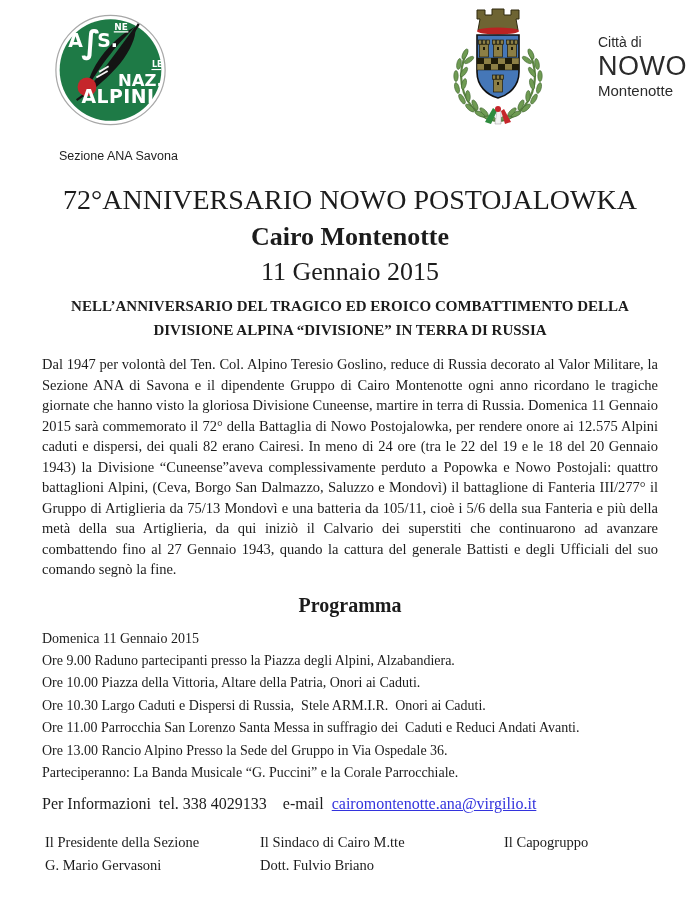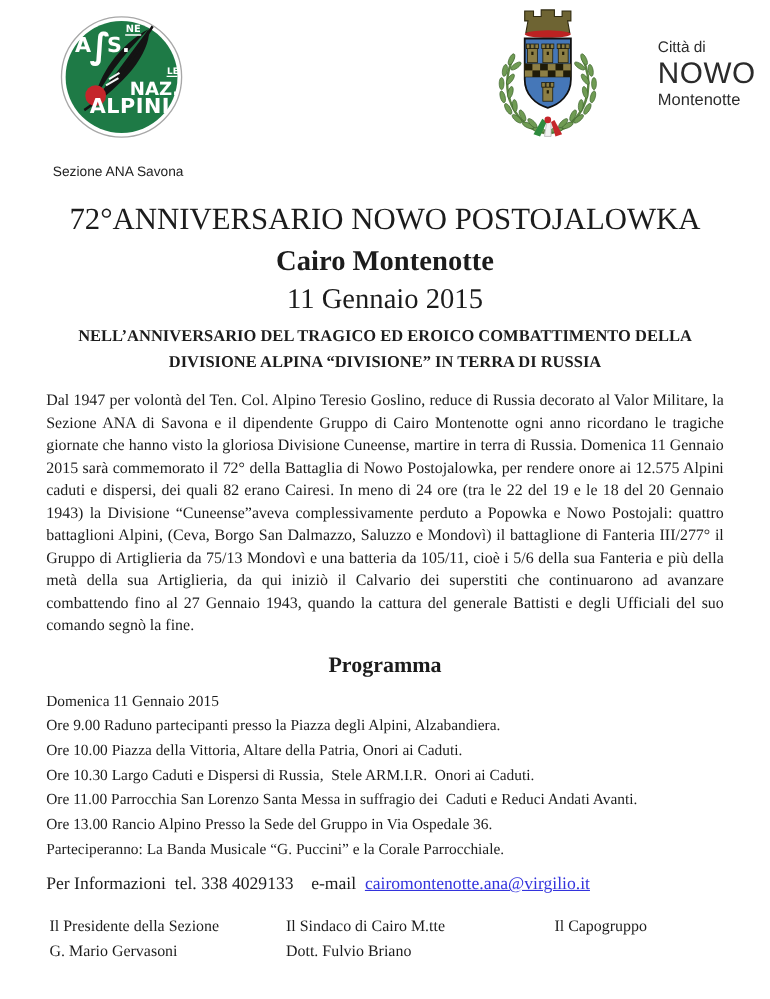--- a/index.html
+++ b/index.html
@@ -1,21 +1,21 @@
 <!DOCTYPE html>
 <html><head>
 <meta charset="utf-8">
 <style>
   * { margin:0; padding:0; box-sizing:border-box; }
   html,body { width:700px; height:908px; background:#ffffff; overflow:hidden; }
   body { font-family:"Liberation Serif", serif; color:#1c1c1c; }
 
   .header { position:relative; height:178px; }
   .ana-logo { position:absolute; left:54px; top:13px; width:113px; height:114px; }
-  .ana-caption { position:absolute; left:48px; top:149px; font-family:"Liberation Sans", sans-serif; font-size:12.5px; color:#1f1f1f; }
+  .ana-caption { position:absolute; left:59px; top:149px; font-family:"Liberation Sans", sans-serif; font-size:12.5px; color:#1f1f1f; }
   .crest { position:absolute; left:449px; top:2px; width:112px; height:126px; }
   .crest-caption { position:absolute; left:566px; top:34px; font-family:"Liberation Sans", sans-serif; color:#2b2b2b;margin-left:32px; }
   .crest-caption .l1 { font-size:14px; line-height:16px; }
   .crest-caption .l2 { font-size:27px; line-height:30px; letter-spacing:0.5px; margin-top:1px; }
   .crest-caption .l3 { font-size:15px; line-height:18px; margin-top:1px; }
 
   .content { padding:0 42px; }
   .title-main  { text-align:center; font-size:28px; font-weight:500; margin-top:6px; white-space:nowrap; }
   .title-place { text-align:center; font-size:26px; font-weight:700; margin-top:6px; }
   .title-date  { text-align:center; font-size:26px; font-weight:400; margin-top:5px; }

